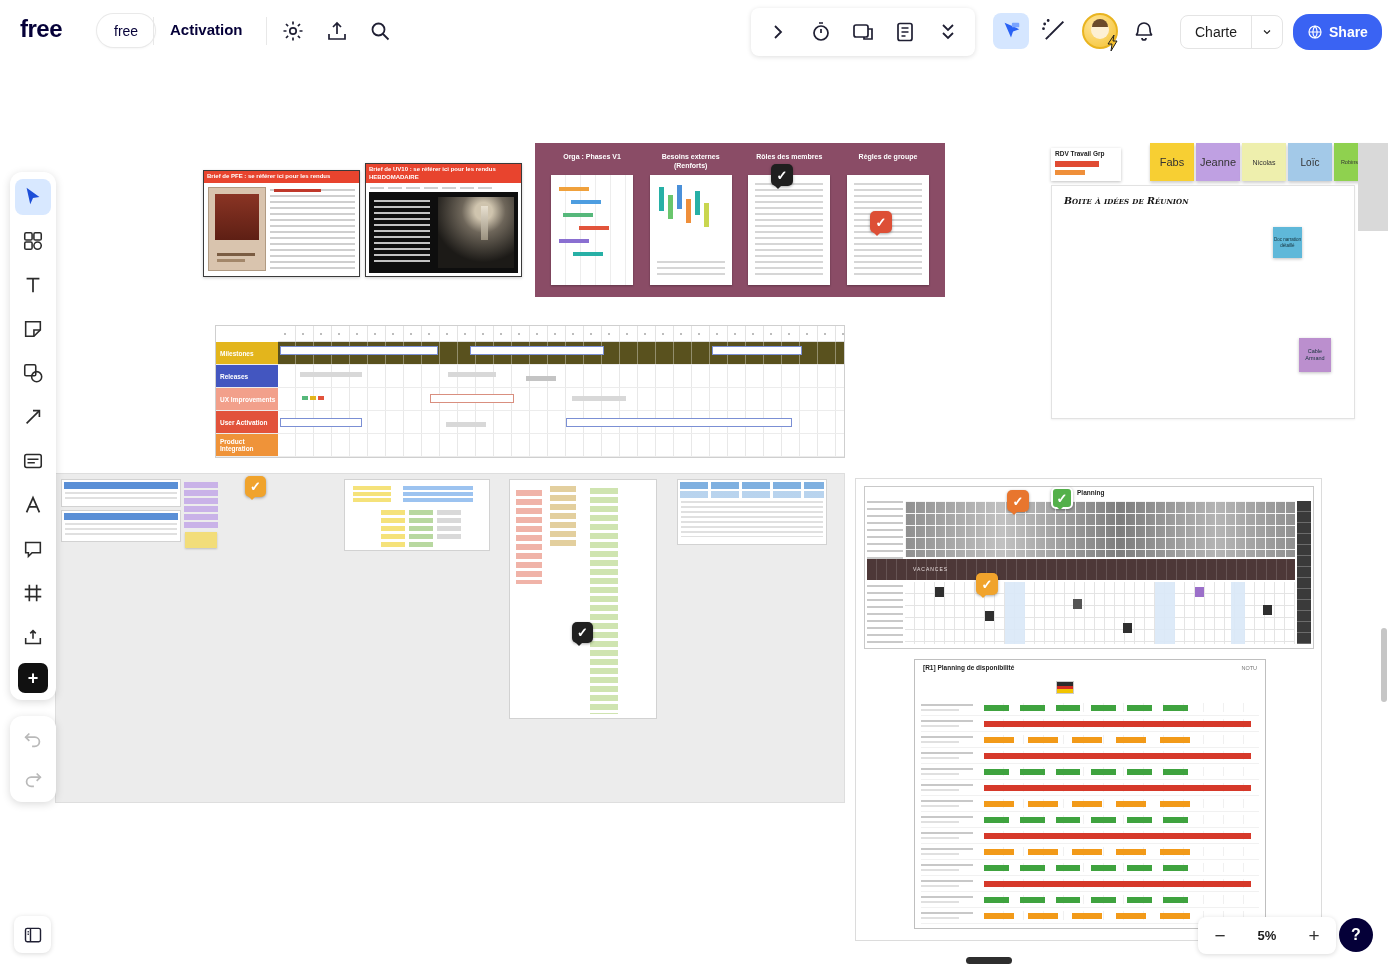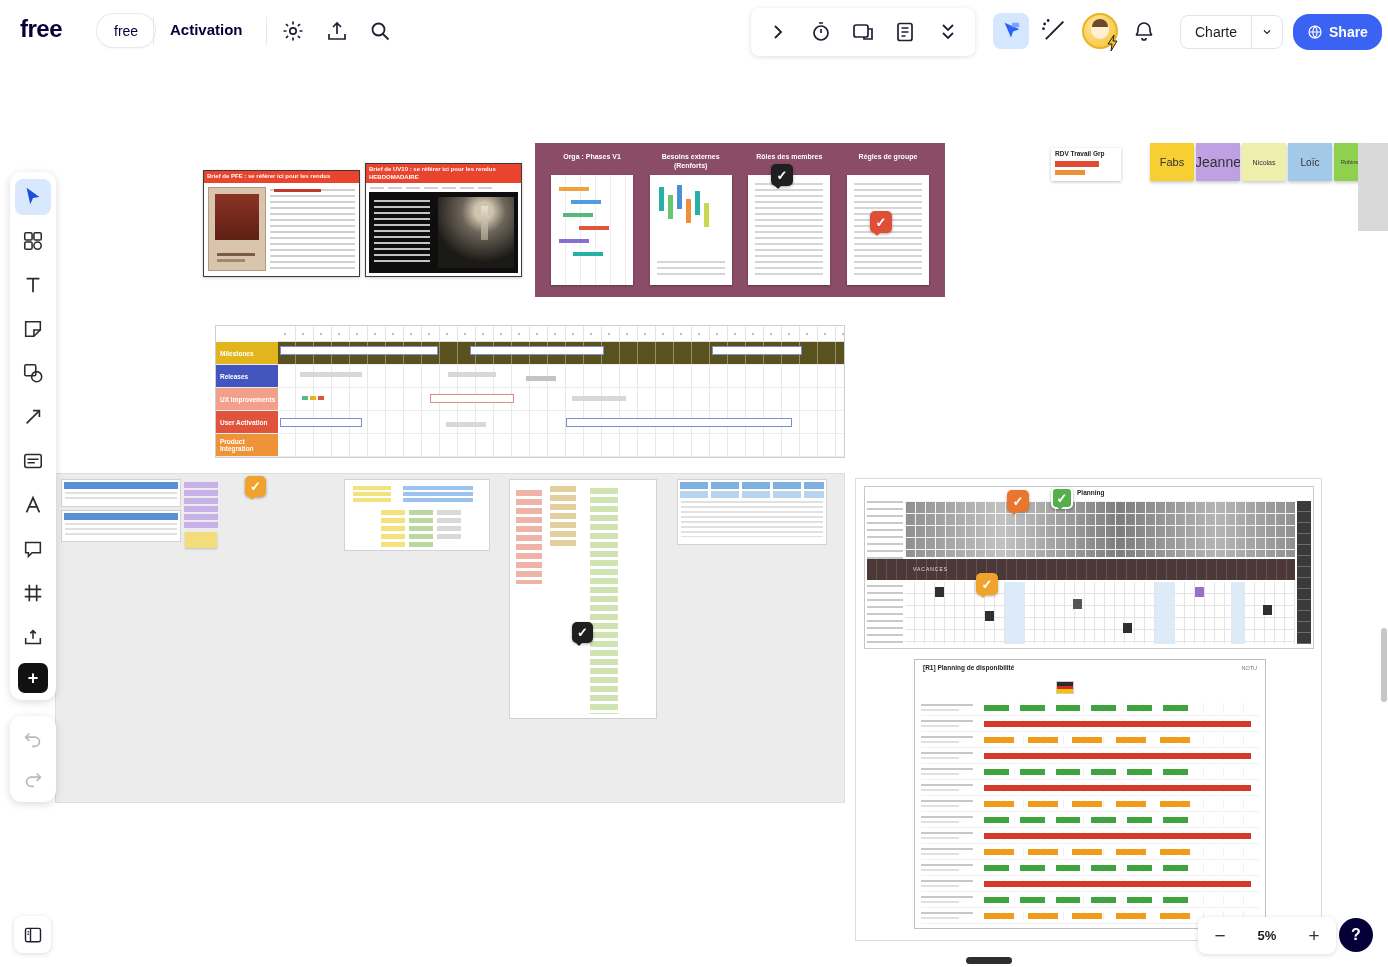--- a/index.html
+++ b/index.html
@@ -248,26 +248,31 @@
       </div>
 
     <div class="rdv-card">
       <div class="rdv-title">RDV Travail Grp</div>
       <i class="b1"></i>
         <i class="b2"></i>
     </div>
 
     <div class="sticky-row" id="sticky-row">
         <div class="sticky" style="background: rgb(247, 207, 51); width: 44px; font-size: 11px;">Fabs</div>
-        <div class="sticky" style="background: rgb(191, 160, 226); width: 44px; font-size: 14px;">Jeanne</div>
+        <div class="sticky" style="background: rgb(191, 160, 226); width: 44px; font-size: 11px;">Jeanne</div>
         <div class="sticky" style="background: rgb(238, 239, 173); width: 44px; font-size: 7px;">Nicolas</div>
         <div class="sticky" style="background: rgb(163, 201, 232); width: 44px; font-size: 10px;">Loïc</div>
         <div class="sticky" style="background: rgb(143, 209, 79); width: 37px; font-size: 5.5px;">Robinson</div>
       </div>
 
+    <div class="idea-frame">
+      <div class="idea-title hand">Boite à idées de Réunion</div>
+      <div class="idea-note" style="left:221px;top:41px;width:29px;height:31px;background:#5fb8d9;font-size:4.5px;">Doc narration détaillé</div>
+      <div class="idea-note" style="left:247px;top:152px;width:32px;height:34px;background:#bb8fce;font-size:5.5px;">Cable Armand</div>
+    </div>
 
     <div class="gantt-frame">
       <div class="g-header"></div>
       <div class="g-rows" id="gantt-rows">
           <div class="g-row">
             <div class="g-label" style="background: rgb(227, 181, 28);">Milestones</div>
             <div class="g-body">
               <div class="g-band"></div>
             </div>
           </div>

